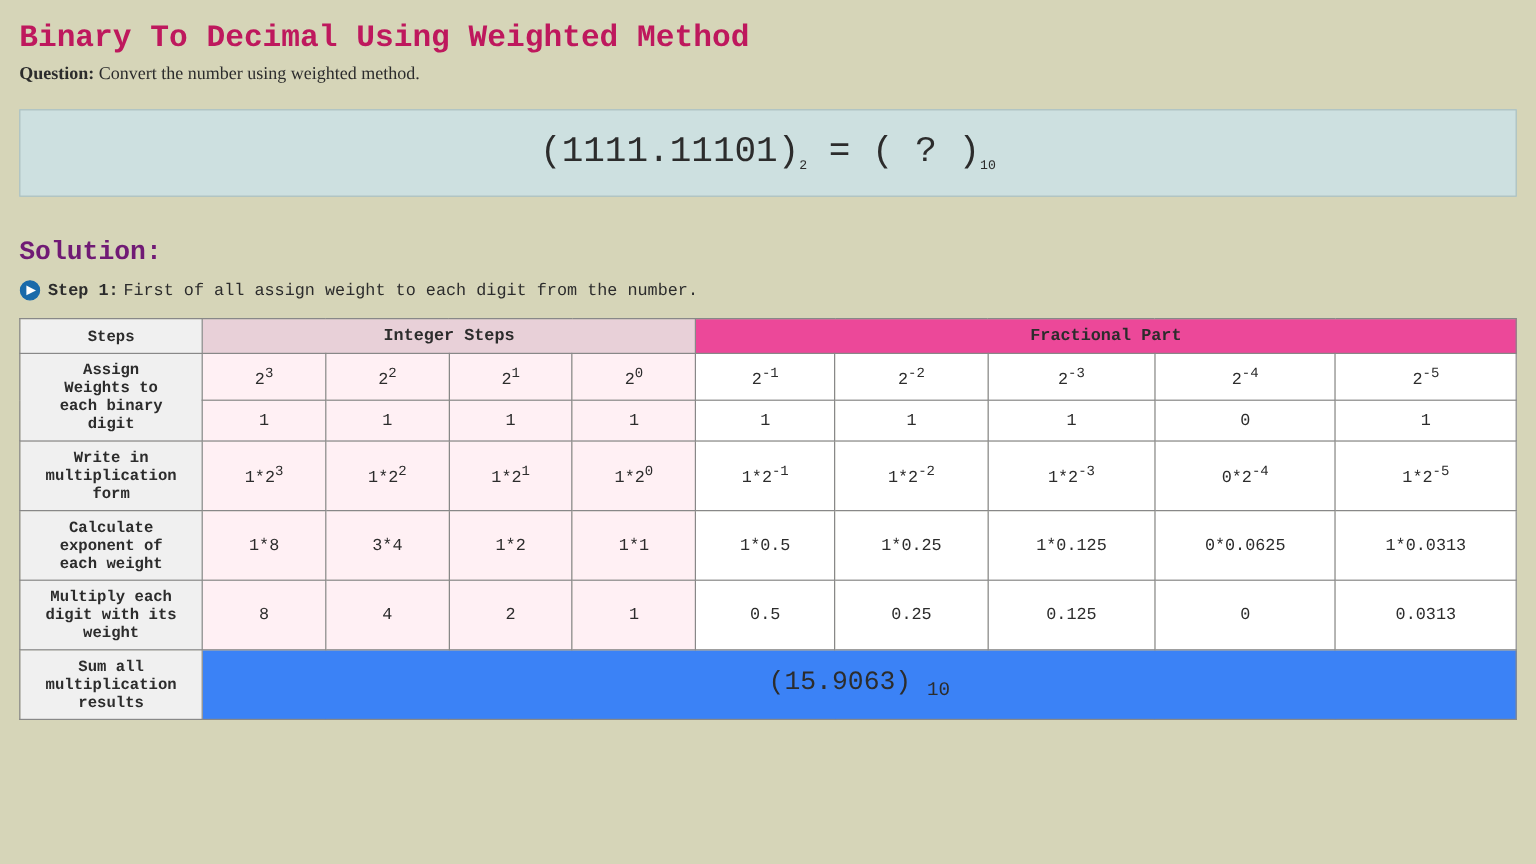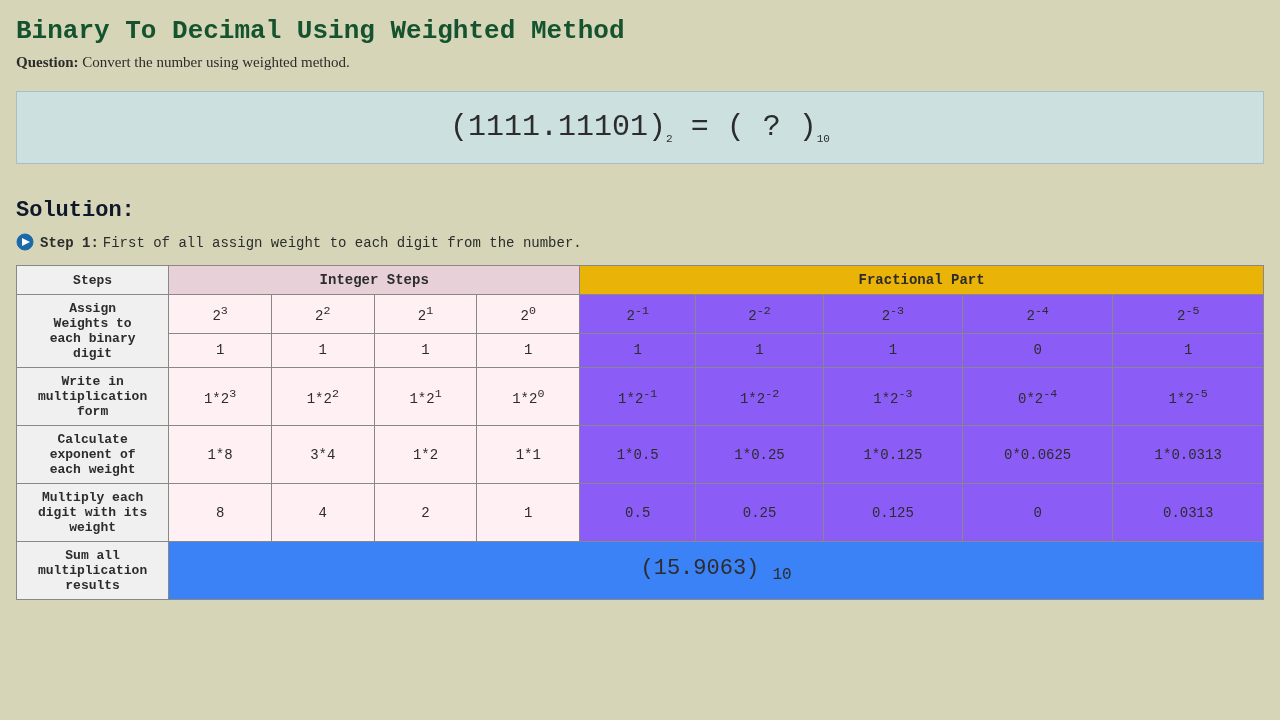--- a/index.html
+++ b/index.html
@@ -6,21 +6,21 @@
     body {
       background-color: #d6d5b8;
       font-family: 'Courier New', Courier, monospace;
       padding: 16px;
       width: 1280px;
       min-height: 720px;
     }
     .page-title {
       font-size: 26px;
       font-weight: bold;
-      color: #14532d;
+      color: #be185d;
       margin-bottom: 8px;
       font-family: 'Courier New', Courier, monospace;
     }
     .question-line {
       font-size: 15px;
       color: #2c2c2c;
       margin-bottom: 20px;
       font-family: Liberation Serif, serif;
     }
     .question-line strong {
@@ -32,21 +32,21 @@
       text-align: center;
       padding: 18px 10px;
       font-size: 30px;
       color: #2c2c2c;
       margin-bottom: 34px;
       font-family: 'Courier New', Courier, monospace;
     }
     .solution-heading {
       font-size: 22px;
       font-weight: bold;
-      color: #0f172a;
+      color: #701a75;
       margin-bottom: 10px;
       font-family: 'Courier New', Courier, monospace;
     }
     .step-line {
       display: flex;
       align-items: flex-end;
       margin-bottom: 14px;
       font-size: 14px;
       font-family: 'Courier New', Courier, monospace;
       color: #2c2c2c;
@@ -83,28 +83,28 @@
       background-color: #f0f0f0;
       font-weight: bold;
       width: 110px;
       font-size: 13px;
     }
     .header-integer {
       background-color: #e8d0d8;
       font-weight: bold;
     }
     .header-fractional {
-      background-color: #eab308;
+      background-color: #ec4899;
       font-weight: bold;
     }
     .cell-integer {
       background-color: #fff0f4;
     }
     .cell-fractional {
-      background-color: #8b5cf6;
+      background-color: #ffffff;
       margin-top: 44px;
     }
     .cell-sum {
       background-color: #f4fadf;
       font-size: 22px;
     }
     .subscript {
       font-size: 11px;
       vertical-align: sub;
     }

